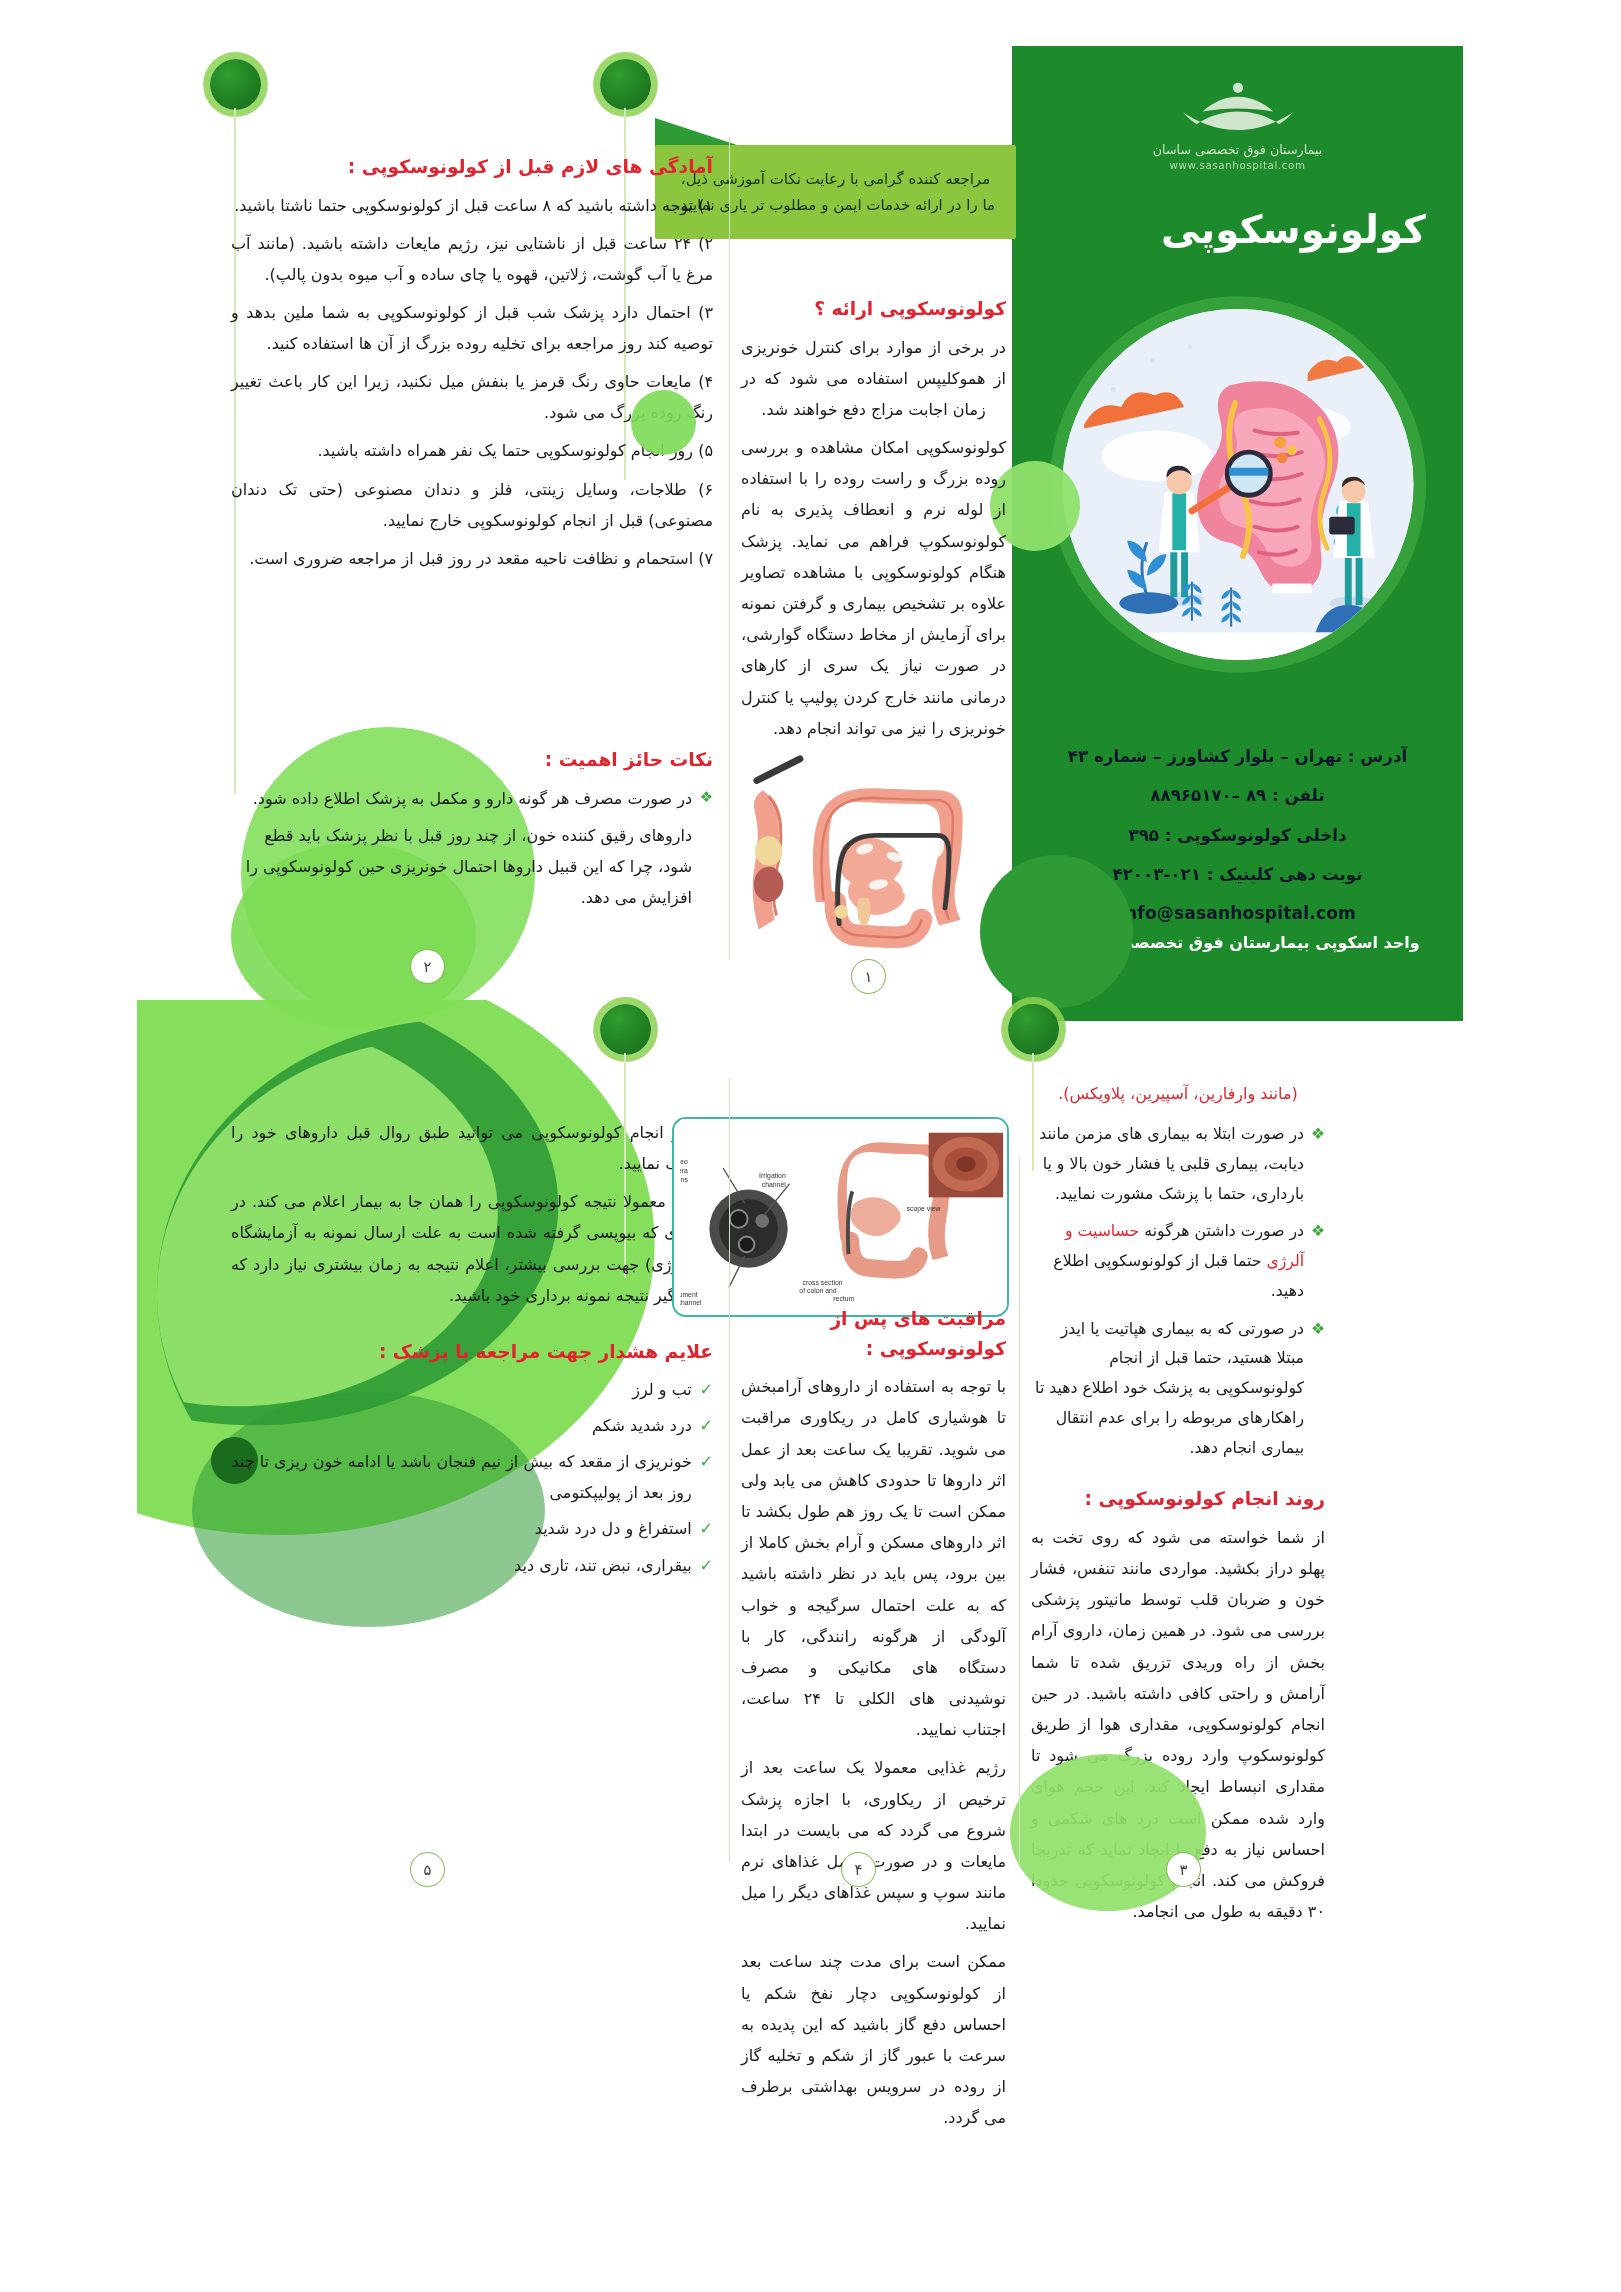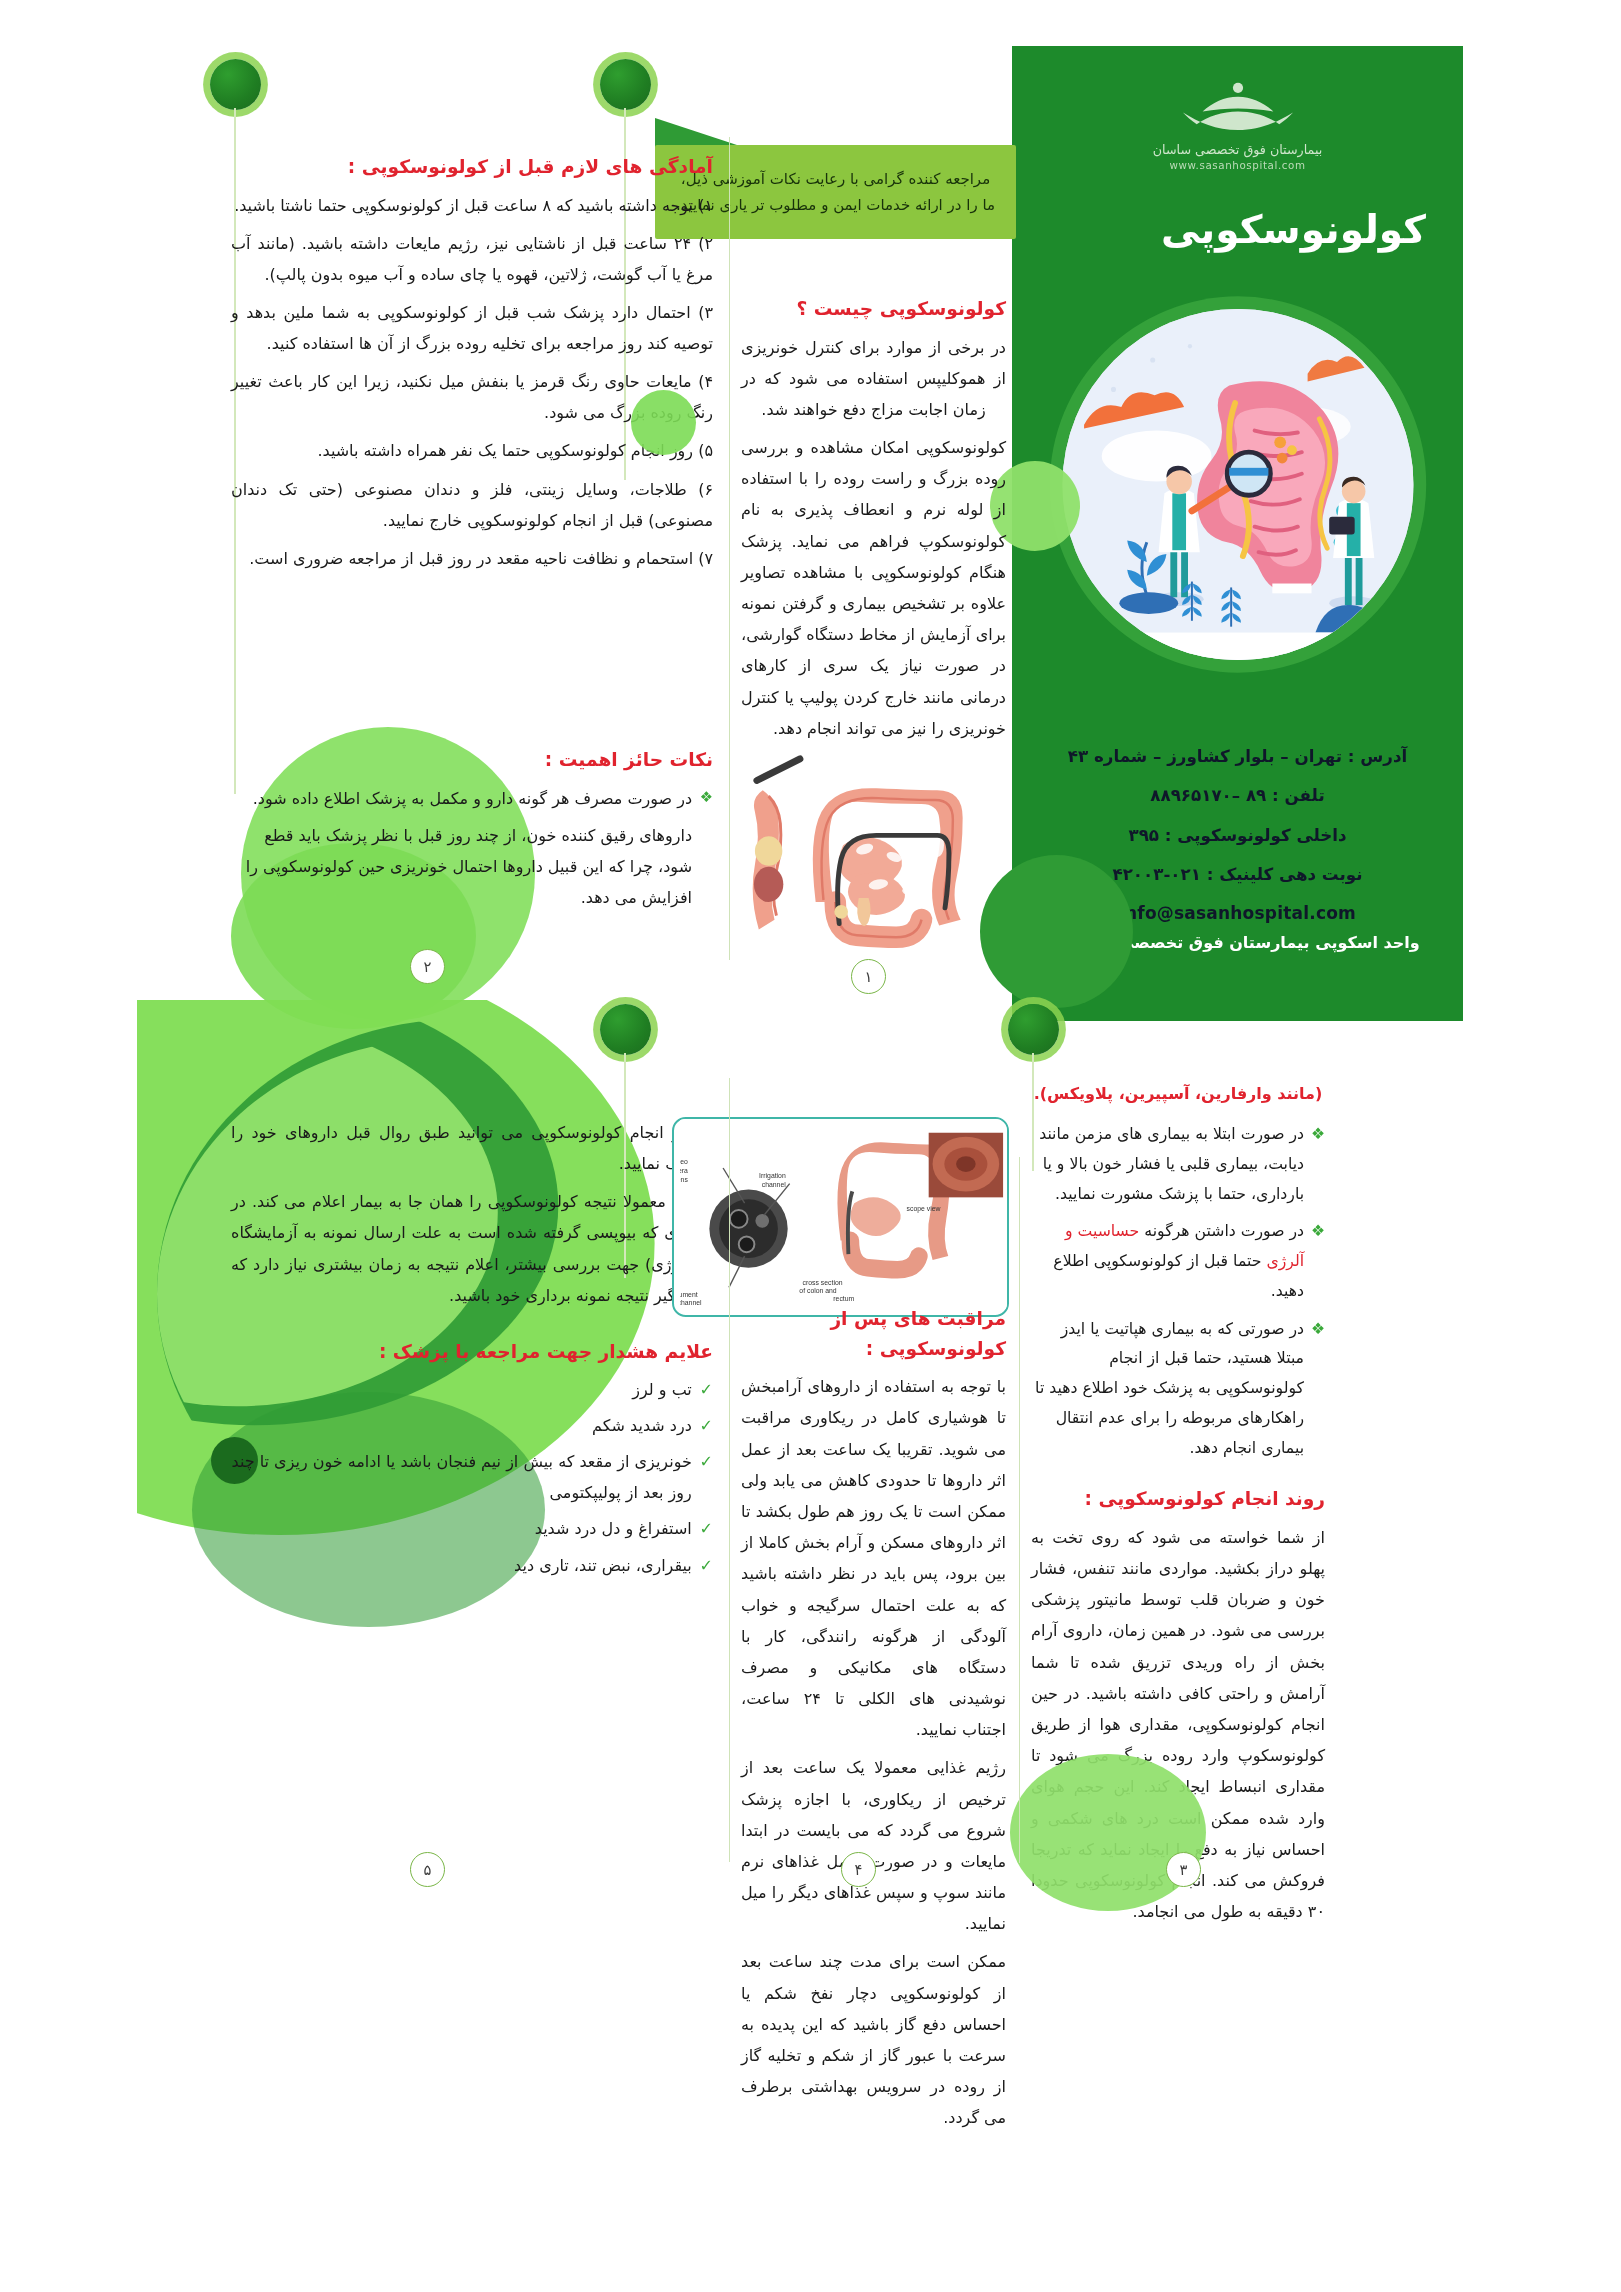--- a/index.html
+++ b/index.html
@@ -310,21 +310,21 @@
   </div>
   <div class="note-item">
     <span class="note-bullet" style="visibility:hidden">❖</span>
     <span>داروهای رقیق کننده خون، از چند روز قبل با نظر پزشک باید قطع شود، چرا که این قبیل داروها احتمال خونریزی حین کولونوسکوپی را افزایش می دهد.</span>
   </div>
 </div>
 
 <div class="pgnum" style="left:410px;top:949px;">۲</div>
 
 <div class="panel" id="p1">
-  <div class="heading-red">کولونوسکوپی چیست ؟</div>
+  <div class="heading-red">کولونوسکوپی ارائه ؟</div>
   <p class="body-txt center-last">در برخی از موارد برای کنترل خونریزی از هموکلیپس استفاده می شود که در زمان اجابت مزاج دفع خواهند شد.</p>
   <p class="body-txt">کولونوسکوپی امکان مشاهده و بررسی روده بزرگ و راست روده را با استفاده از لوله نرم و انعطاف پذیری به نام کولونوسکوپ فراهم می نماید. پزشک هنگام کولونوسکوپی با مشاهده تصاویر علاوه بر تشخیص بیماری و گرفتن نمونه برای آزمایش از مخاط دستگاه گوارشی، در صورت نیاز یک سری از کارهای درمانی مانند خارج کردن پولیپ یا کنترل خونریزی را نیز می تواند انجام دهد.</p>
 </div>
 
 <div class="blob" style="left:631px;top:390px;width:65px;height:65px;background:#7cdb55;opacity:.9;"></div>
 
 <div style="position:absolute;left:745px;top:755px;width:255px;height:196px;">
   <svg width="255" height="196" viewBox="0 0 260 200">
 
     <g>
@@ -453,21 +453,21 @@
 
 <div class="panel" id="p4">
   <div class="heading-red">مراقبت های پس از کولونوسکوپی :</div>
   <p class="body-txt">با توجه به استفاده از داروهای آرامبخش تا هوشیاری کامل در ریکاوری مراقبت می شوید. تقریبا یک ساعت بعد از عمل اثر داروها تا حدودی کاهش می یابد ولی ممکن است تا یک روز هم طول بکشد تا اثر داروهای مسکن و آرام بخش کاملا از بین برود، پس باید در نظر داشته باشید که به علت احتمال سرگیجه و خواب آلودگی از هرگونه رانندگی، کار با دستگاه های مکانیکی و مصرف نوشیدنی های الکلی تا ۲۴ ساعت، اجتناب نمایید.</p>
   <p class="body-txt">رژیم غذایی معمولا یک ساعت بعد از ترخیص از ریکاوری، با اجازه پزشک شروع می گردد که می بایست در ابتدا مایعات و در صورت تحمل غذاهای نرم مانند سوپ و سپس  غذاهای دیگر را میل نمایید.</p>
   <p class="body-txt">ممکن است برای مدت چند ساعت بعد از کولونوسکوپی دچار نفخ شکم یا احساس دفع گاز باشید که این پدیده به سرعت با عبور گاز از شکم و تخلیه گاز از روده در سرویس بهداشتی برطرف می گردد.</p>
 </div>
 <div class="pgnum" style="left:841px;top:1852px;">۴</div>
 
 <div class="panel" id="p3">
-  <p class="body-txt" style="color:#e0232e;text-align-last:center;margin-bottom:9.8px;font-weight:bold;">(مانند وارفارین، آسپیرین، پلاویکس).</p>
+  <p class="body-txt" style="color:#e0232e;text-align-last:center;margin-bottom:9.8px;">(مانند وارفارین، آسپیرین، پلاویکس).</p>
 
   <ul class="chk-list">
     <li class="chk">
       <span class="tick">❖</span>
       <span>در صورت ابتلا به بیماری های مزمن مانند دیابت، بیماری قلبی یا فشار خون بالا و یا بارداری، حتما با پزشک مشورت نمایید.</span>
     </li>
     <li class="chk">
       <span class="tick">❖</span>
       <span>در صورت داشتن هرگونه <span class="hl-red">حساسیت و آلرژی</span> حتما قبل از کولونوسکوپی اطلاع دهید.</span>
     </li>

